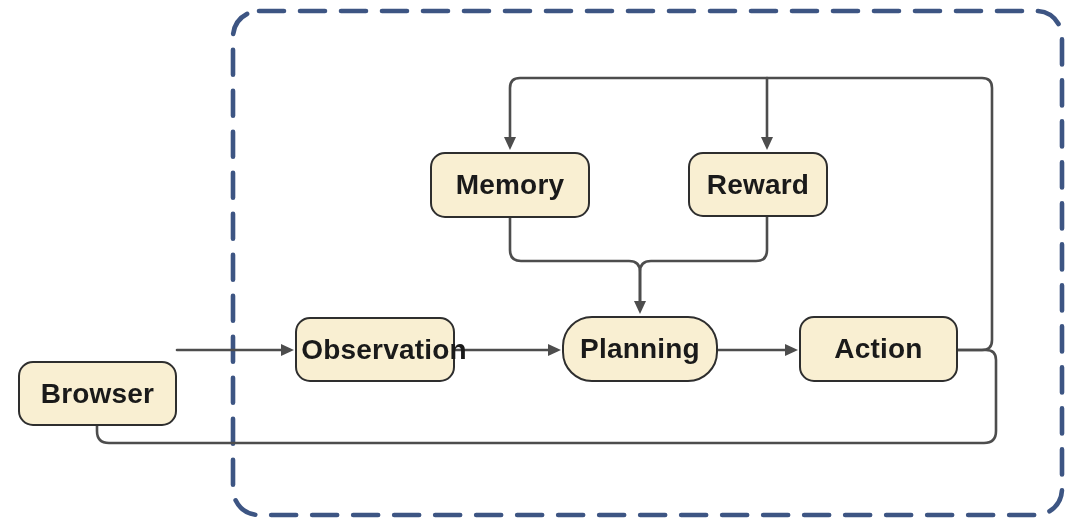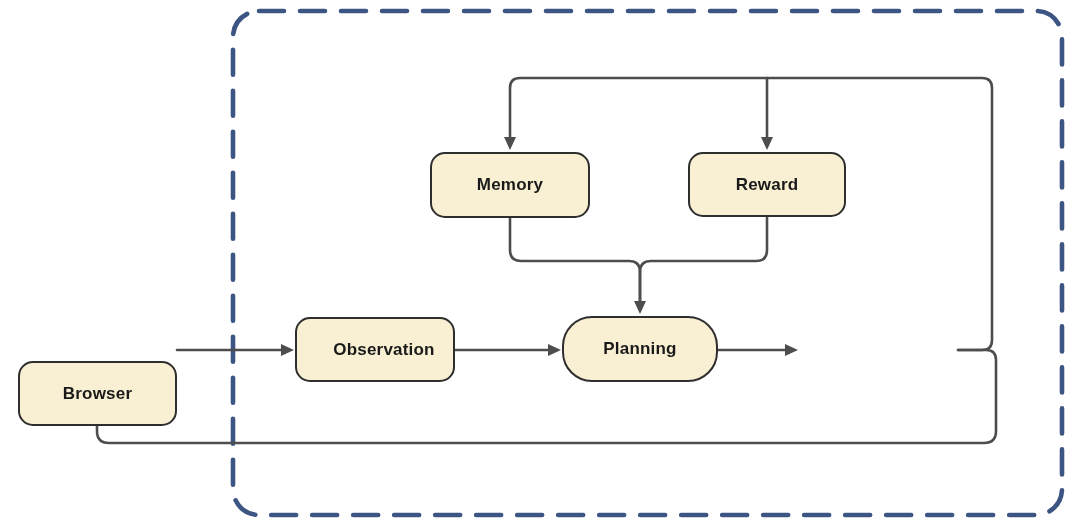--- a/index.html
+++ b/index.html
@@ -47,21 +47,21 @@
   .node {
     position: absolute;
     background: var(--node-fill);
     border: 2.6px solid var(--node-border);
     border-radius: 15px;
     display: flex;
     align-items: center;
     justify-content: center;
   }
   .node span {
-    font-size: 17px;
+    font-size: 28px;
     font-weight: 700;
     color: var(--node-text);
     letter-spacing: 0.2px;
   }
 </style>
 </head>
 <body>
 
 <div class="canvas">
 
@@ -98,22 +98,25 @@
   </div>
 
   <div class="node" style="left:295px; top:317px; width:160px; height:65px;padding-left:18px;">
     <span>Observation</span>
   </div>
 
   <div class="node" style="left:562px; top:316px; width:156px; height:66px;border-radius:30px;">
     <span>Planning</span>
   </div>
 
+  <div class="node" style="left:799px; top:316px; width:159px; height:66px;">
+    <span>Action</span>
+  </div>
 
   <div class="node" style="left:430px; top:152px; width:160px; height:66px;">
     <span>Memory</span>
   </div>
 
-  <div class="node" style="left:688px; top:152px; width:158px; height:65px;">
+  <div class="node" style="left:688px; top:152px; width:140px; height:65px;">
     <span>Reward</span>
   </div>
 
 </div>
 
 </body></html>

